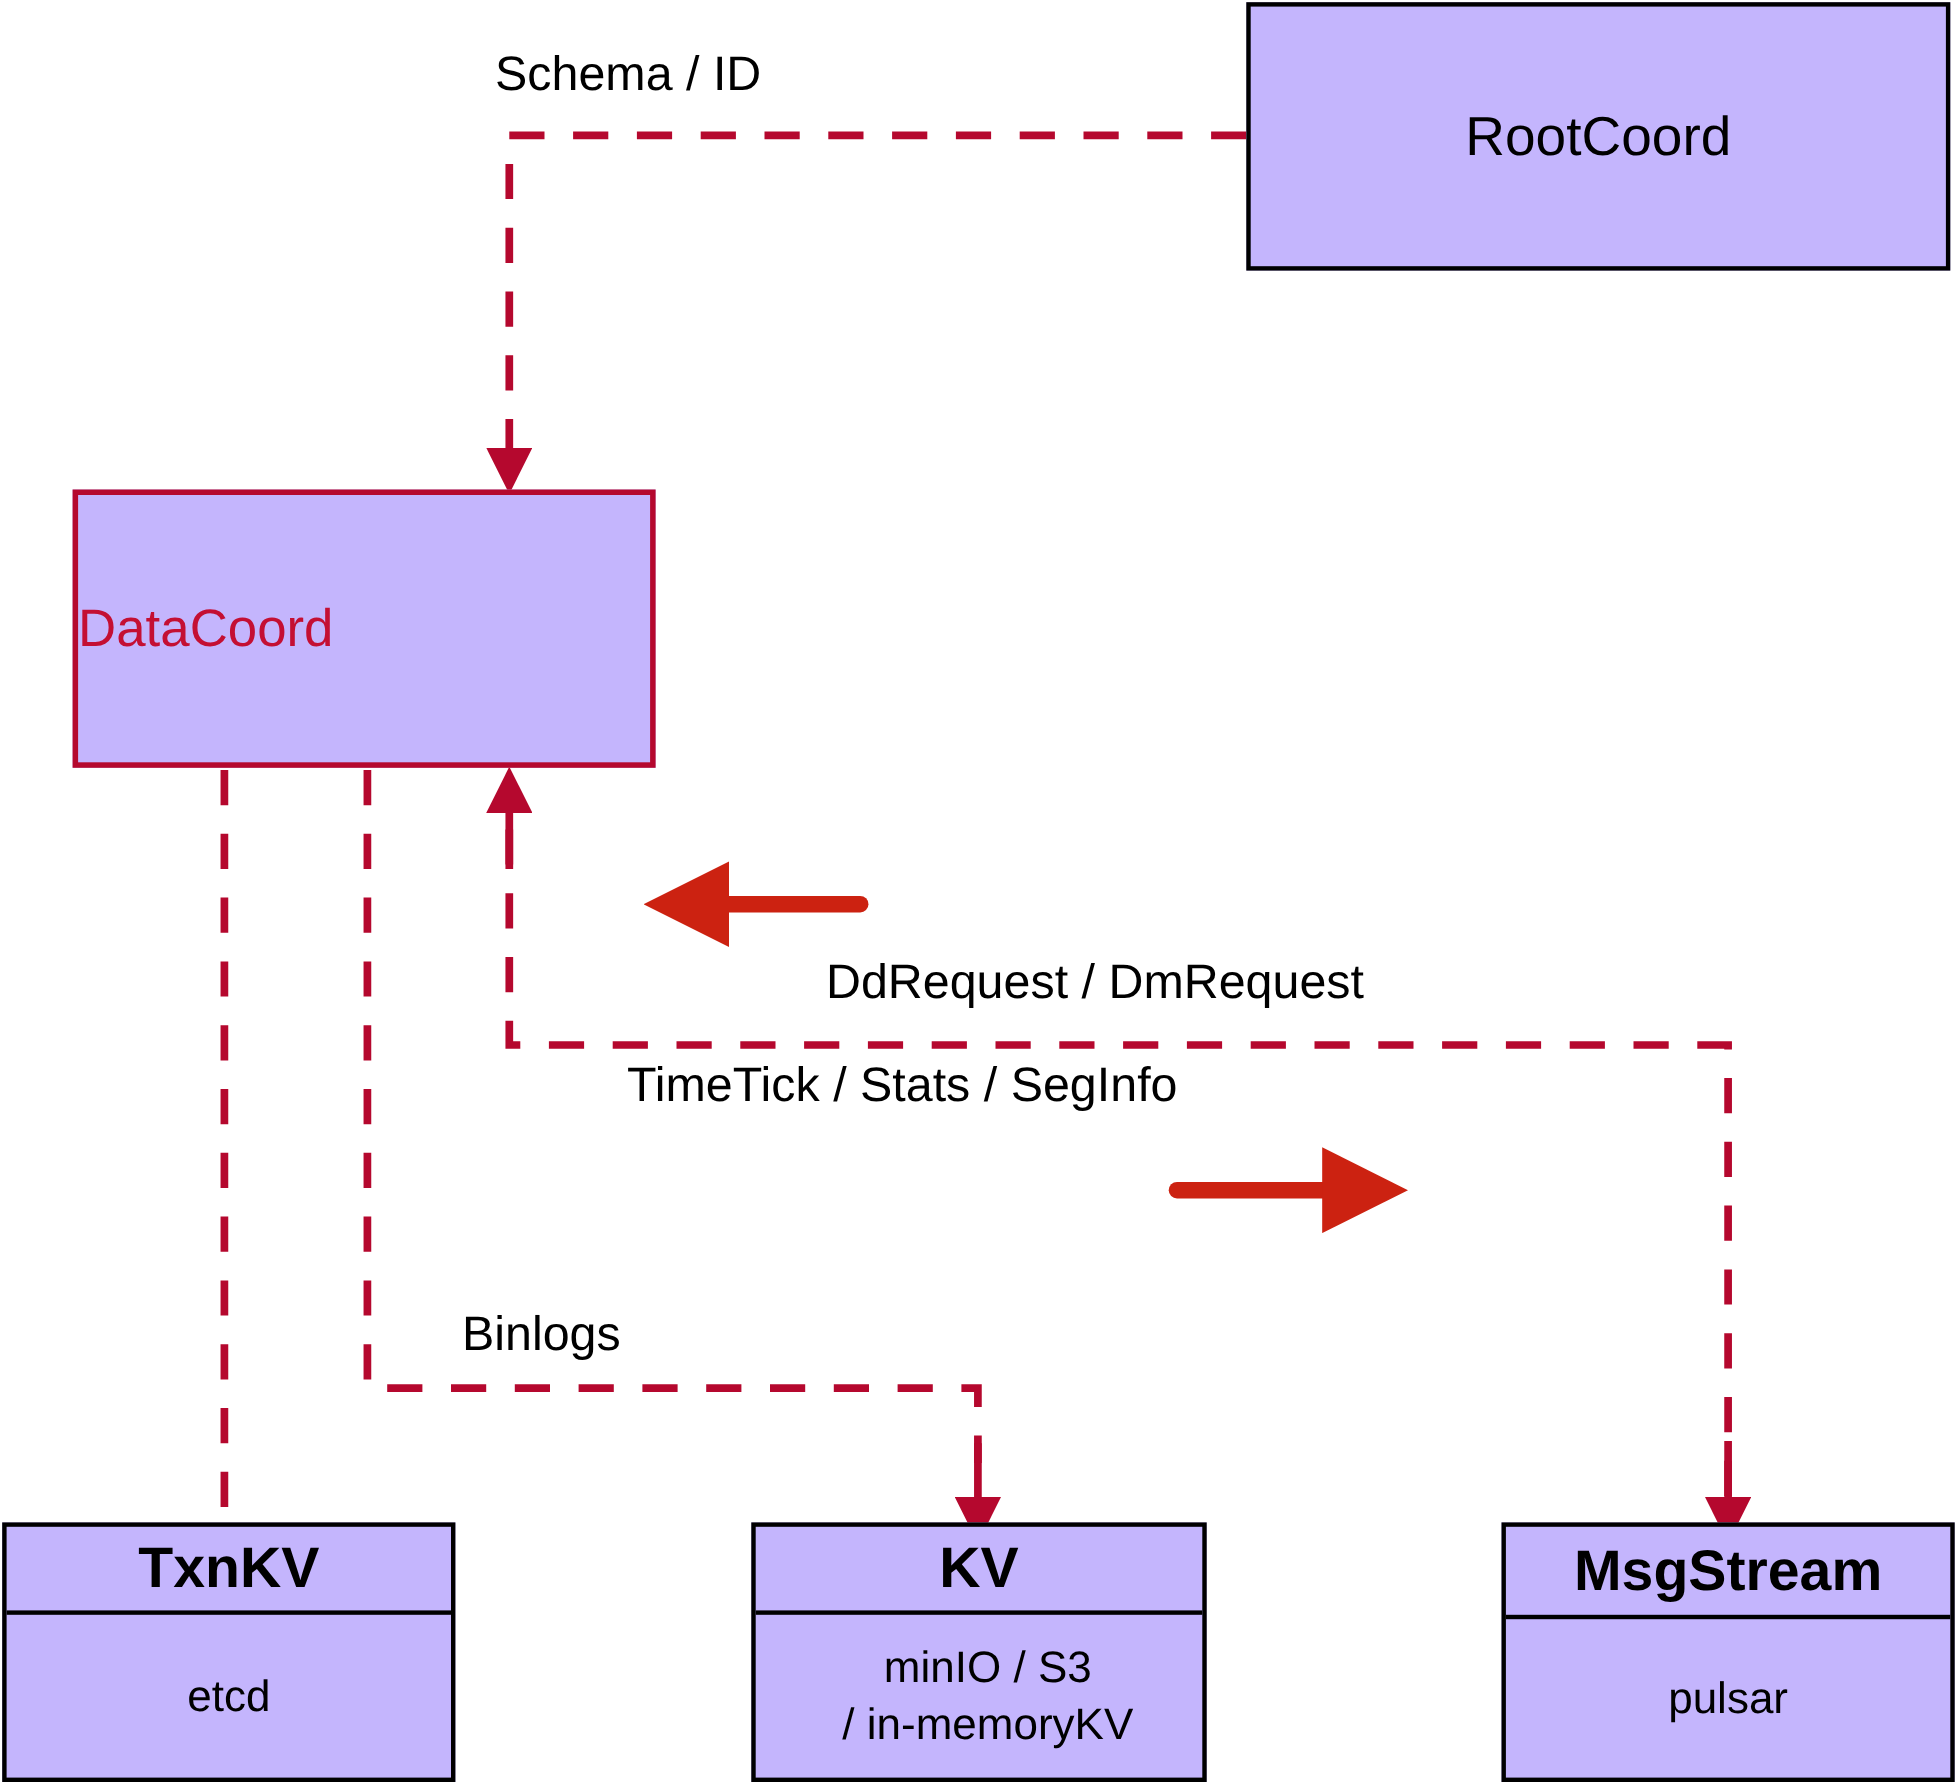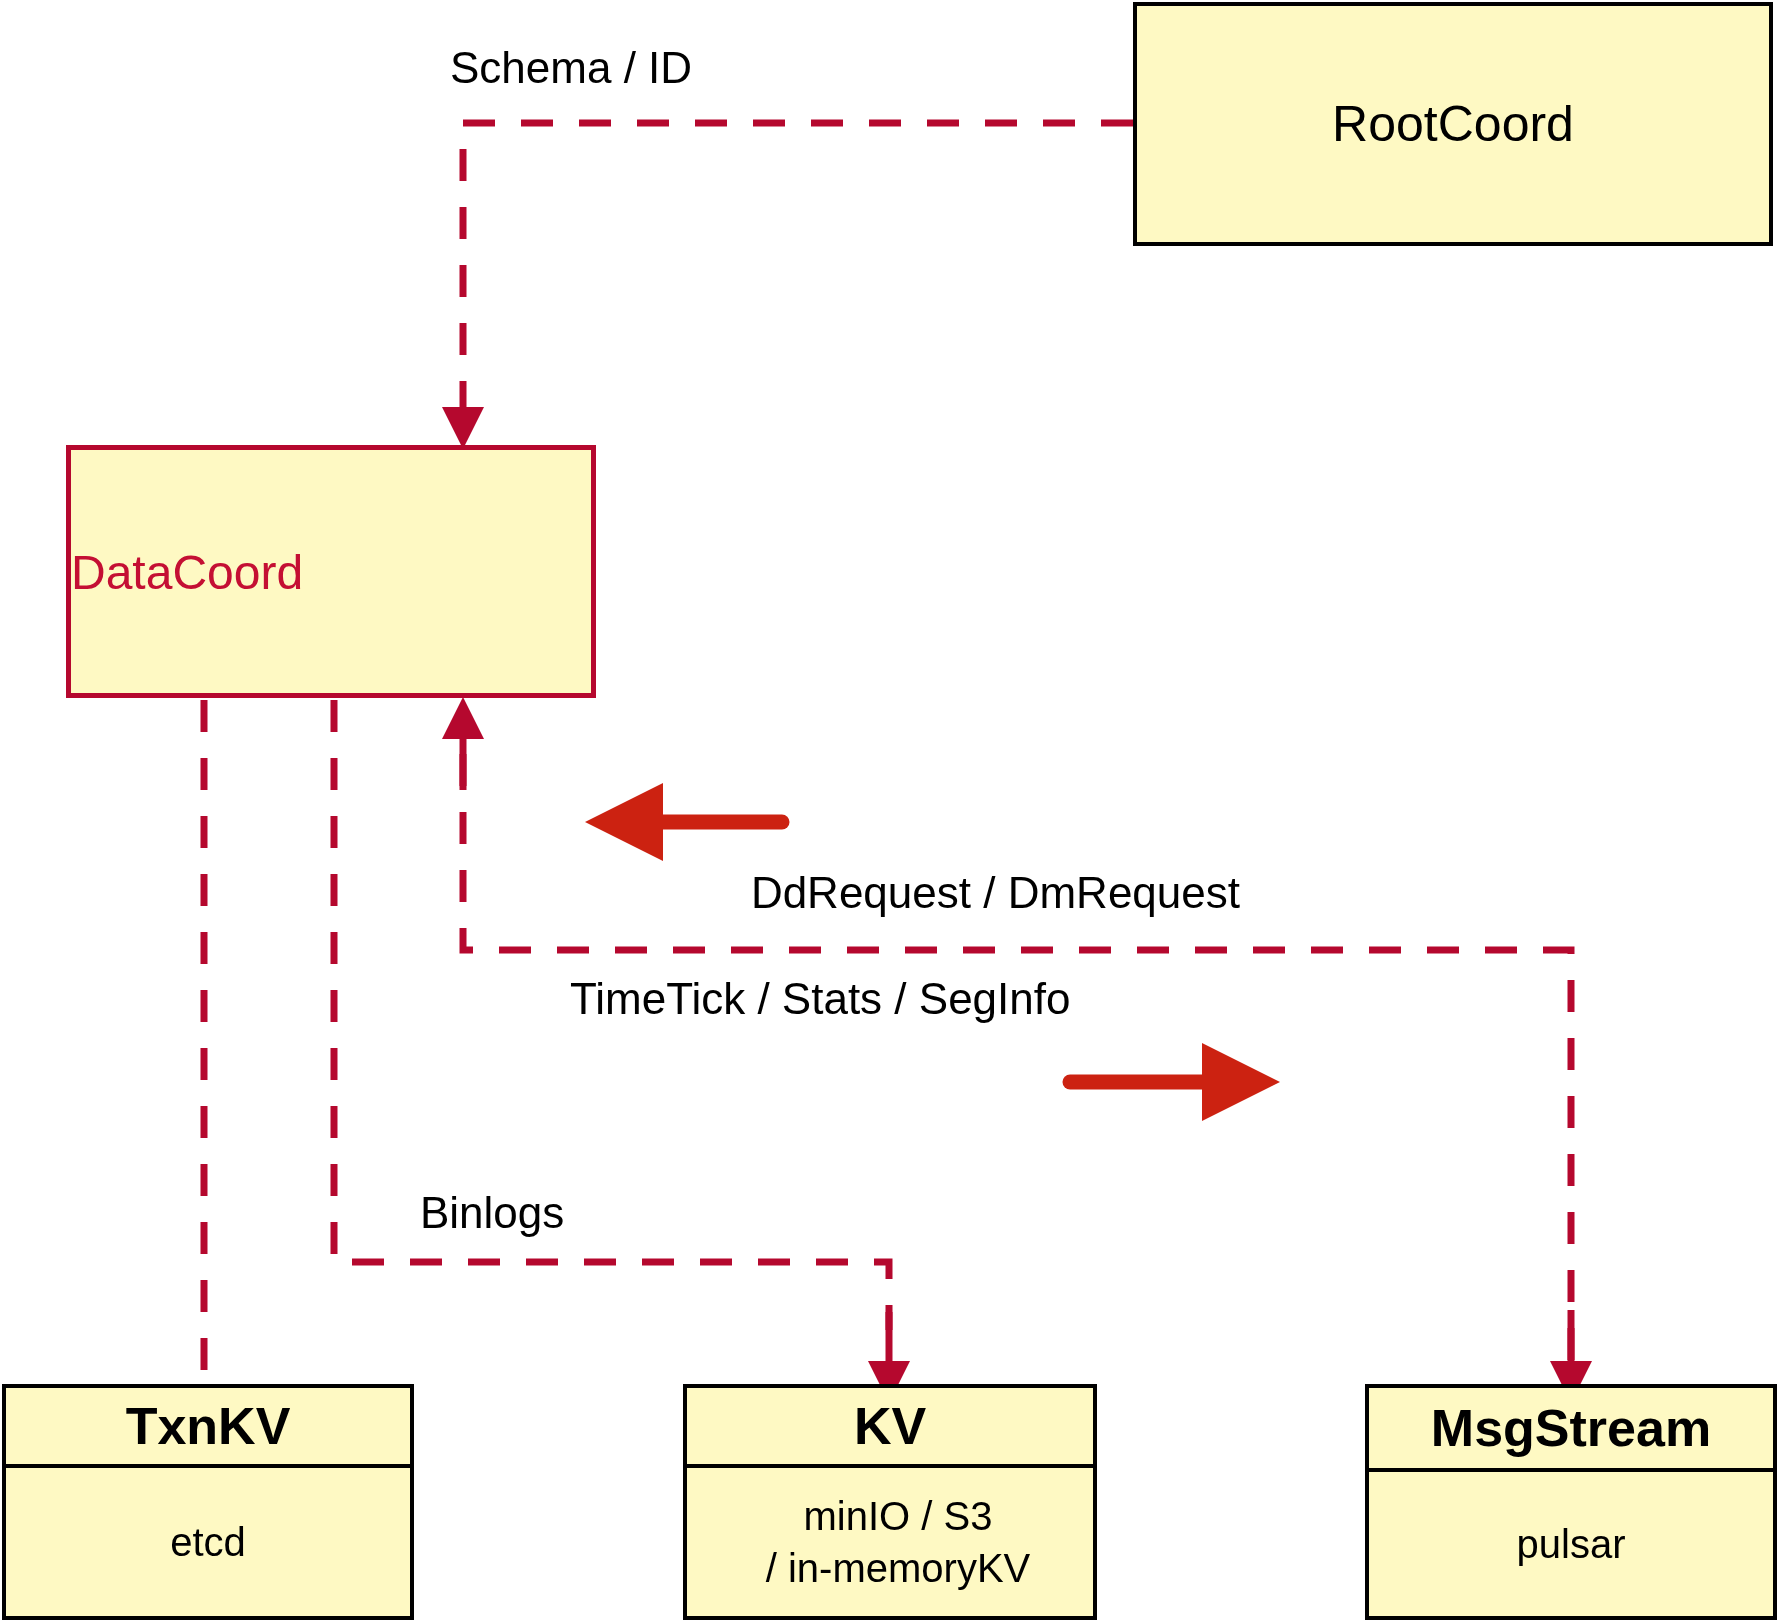--- a/index.html
+++ b/index.html
@@ -19,21 +19,21 @@
   }
   #diagram-svg {
     position: absolute;
     left: 0;
     top: 0;
     width: 1781px;
     height: 1624px;
   }
   .node-box {
     position: absolute;
-    background: #fef9c3;
+    background: #c4b5fd;
     box-sizing: border-box;
   }
   .node-black {
     border: 4px solid #000000;
   }
   .node-red {
     border: 5px solid #b5082e;
   }
   .node-title {
     text-align: center;
@@ -156,17 +156,17 @@
     <div class="split-header" style="height:84px;">MsgStream</div>
     <div class="split-body" style="top:84px; height:144px;">
       <span>pulsar</span>
     </div>
   </div>
 
   <div class="edge-label" style="left:450px; top:43px; width:600px;">Schema / ID</div>
 
   <div class="edge-label" style="left:640px; top:868px; width:600px; text-align:right;">DdRequest / DmRequest</div>
 
-  <div class="edge-label" style="left:570px; top:962px; width:700px; text-align:left;margin-top:12px;">TimeTick / Stats / SegInfo</div>
+  <div class="edge-label" style="left:570px; top:962px; width:700px; text-align:left;">TimeTick / Stats / SegInfo</div>
 
   <div class="edge-label" style="left:420px; top:1188px; width:320px; text-align:left;">Binlogs</div>
 
 </div>
 
 </body></html>

